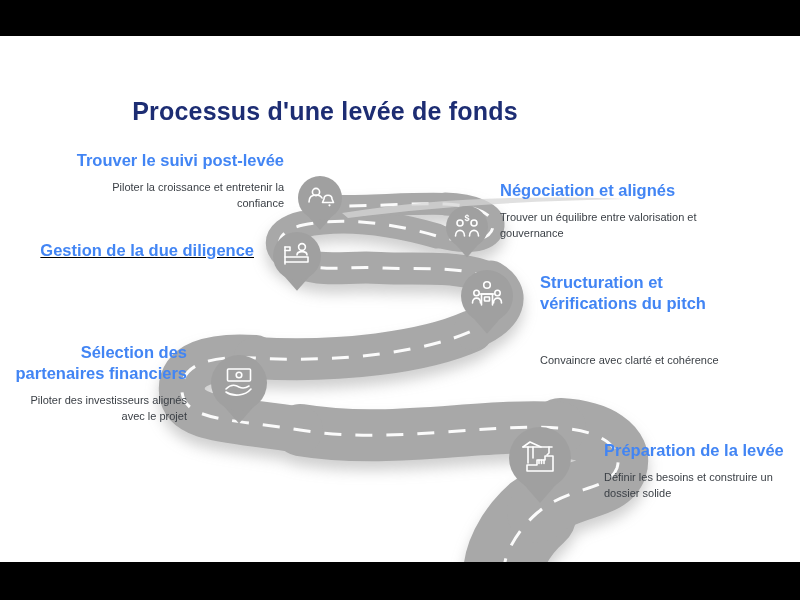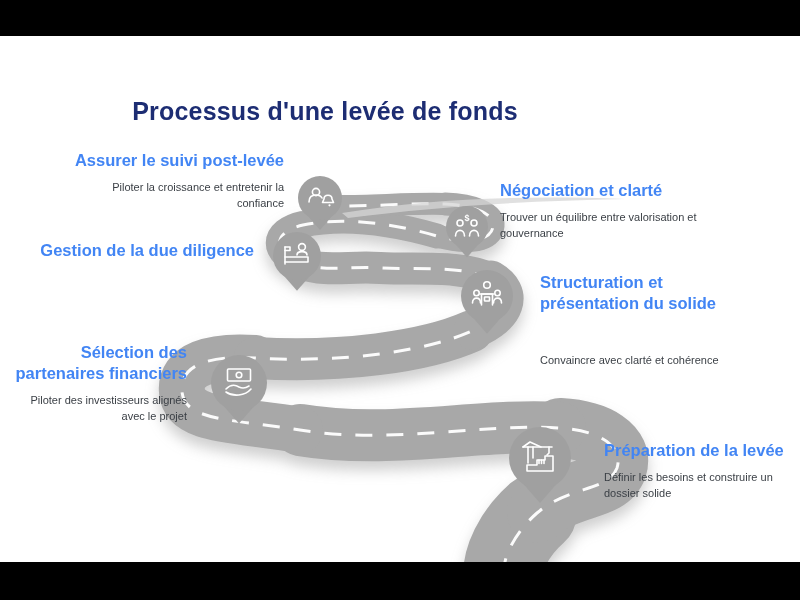--- a/index.html
+++ b/index.html
@@ -28,21 +28,21 @@
   .step{position:absolute;z-index:3;}
   .step h2{margin:0 0 9px;font-size:16.5px;font-weight:700;color:#4285f4;line-height:1.28;}
   .step p{margin:0;font-size:11px;color:#3a3f45;line-height:1.42;}
   .step.left{text-align:right;}
   .step.left p{margin-left:auto;}
   .step.left h2.w{margin-left:auto;}
   .nowrap{white-space:nowrap;}
 
   #step-suivi{top:150px;right:516px;}
   #step-suivi p{width:175px;}
-  #step-due{top:240px;right:546px;}
+  #step-due{top:240px;right:546px;text-decoration:underline;}
   #step-due p{width:185px;}
   #step-part{top:342px;right:613px;}
   #step-part h2{width:190px;}
   #step-part p{width:180px;}
   #step-nego{top:180px;left:500px;}
   #step-nego p{width:205px;}
   #step-pitch{top:272px;left:540px;}
   #step-pitch h2{width:205px;}
   #step-pitch p{width:185px;margin-top:39px;}
   #step-prep{top:440px;left:604px;}
@@ -146,39 +146,39 @@
     <g class="pin-icon">
       <circle cx="-4" cy="-6" r="3.6"></circle>
       <path d="M -11,4 C -11,-1.5 -8,-3 -4,-3 C -1,-3 1,-2 2,0"></path>
       <path d="M 4,1 c 0,-5 8,-5 8,0 l 1.5,3.5 h -11 z"></path>
       <circle cx="9.5" cy="7.3" r="1.1" class="pin-icon-fill"></circle>
     </g>
   </g>
 </svg>
 
 <div class="step left" id="step-suivi">
-  <h2 class="nowrap">Assurer le suivi post-levée</h2>
+  <h2 class="nowrap">Trouver le suivi post-levée</h2>
   <p>Piloter la croissance et entretenir la confiance</p>
 </div>
 
 <div class="step left" id="step-due">
   <h2 class="nowrap">Gestion de la due diligence</h2>
 </div>
 
 <div class="step left" id="step-part">
   <h2 class="w">Sélection des partenaires financiers</h2>
   <p>Piloter des investisseurs alignés avec le projet</p>
 </div>
 
 <div class="step right" id="step-nego">
-  <h2 class="nowrap">Négociation et clarté</h2>
+  <h2 class="nowrap">Négociation et alignés</h2>
   <p>Trouver un équilibre entre valorisation et gouvernance</p>
 </div>
 
 <div class="step right" id="step-pitch">
-  <h2>Structuration et présentation du solide</h2>
+  <h2>Structuration et vérifications du pitch</h2>
   <p>Convaincre avec clarté et cohérence</p>
 </div>
 
 <div class="step right" id="step-prep">
   <h2 class="nowrap">Préparation de la levée</h2>
   <p>Définir les besoins et construire un dossier solide</p>
 </div>
 
 </body></html>

